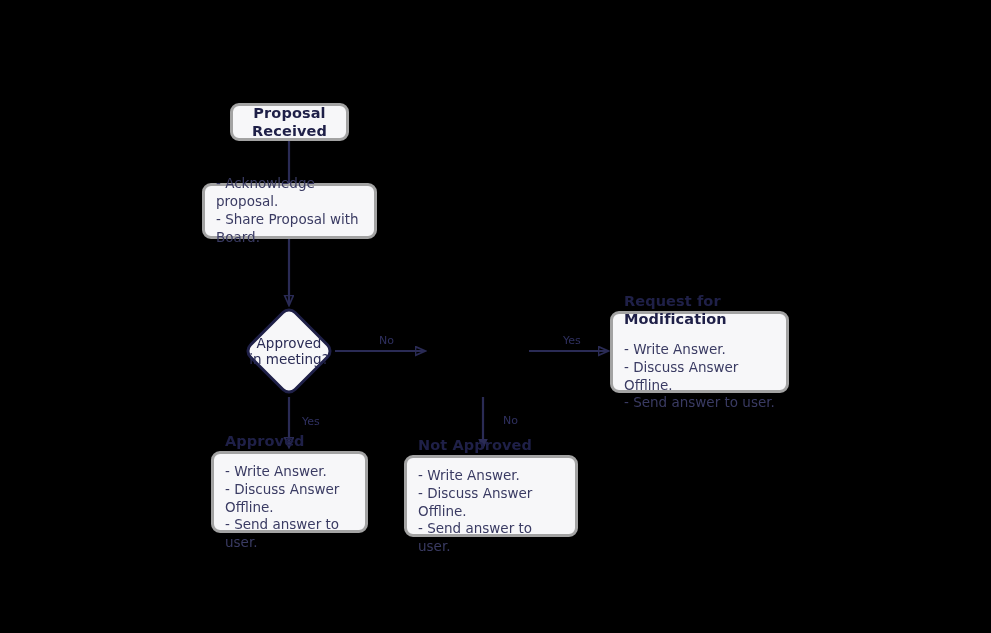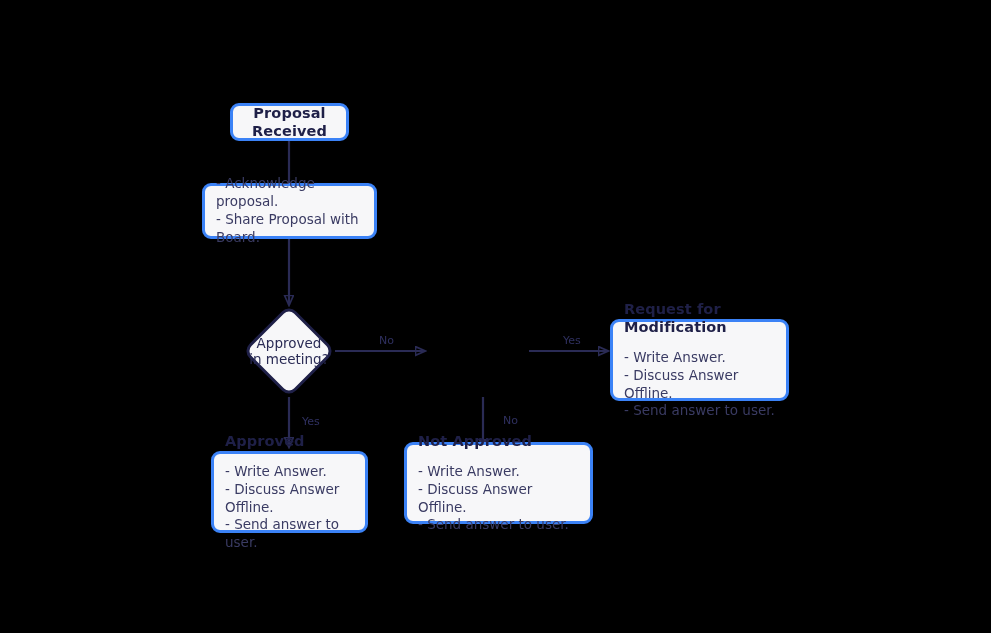--- a/index.html
+++ b/index.html
@@ -24,21 +24,21 @@
     left: 0;
     top: 0;
     width: 991px;
     height: 633px;
     pointer-events: none;
   }
   .node {
     position: absolute;
     box-sizing: border-box;
     background: #f7f7f9;
-    border: 3px solid #3b82f6;
+    border: 3px solid #a3a3a3;
     border-radius: 9px;
     color: #1f2048;
     z-index: 3;
   }
   .node-title {
     font-size: 14.5px;
     font-weight: 700;
     color: #1f2048;
     letter-spacing: 0.1px;
     line-height: 1.25;
@@ -146,35 +146,35 @@
 - Share Proposal with Board.</span>
   </div>
 
   <div class="diamond-wrap" style="left:256px; top:318px; width:66px; height:66px;">
     <div class="diamond-shape"></div>
     <div class="diamond-label">Approved
 in meeting?</div>
   </div>
 
 
-  <div class="node box-left has-title" style="left:610px; top:311px; width:179px; height:82px;margin-top:8px;">
+  <div class="node box-left has-title" style="left:610px; top:311px; width:179px; height:82px;">
     <span class="node-title">Request for Modification</span>
     <span class="node-lines">- Write Answer.
 - Discuss Answer Offline.
 - Send answer to user.</span>
   </div>
 
   <div class="node box-left has-title" style="left:211px; top:451px; width:157px; height:82px;">
     <span class="node-title">Approved</span>
     <span class="node-lines">- Write Answer.
 - Discuss Answer Offline.
 - Send answer to user.</span>
   </div>
 
-  <div class="node box-left has-title" style="left:404px; top:442px; width:189px; height:82px;">
+  <div class="node box-left has-title" style="left:404px; top:455px; width:174px; height:82px;">
     <span class="node-title">Not Approved</span>
     <span class="node-lines">- Write Answer.
 - Discuss Answer Offline.
 - Send answer to user.</span>
   </div>
 
   <div class="edge-label" style="left:379px; top:334px;">No</div>
 
   <div class="edge-label" style="left:302px; top:415px;">Yes</div>
 

